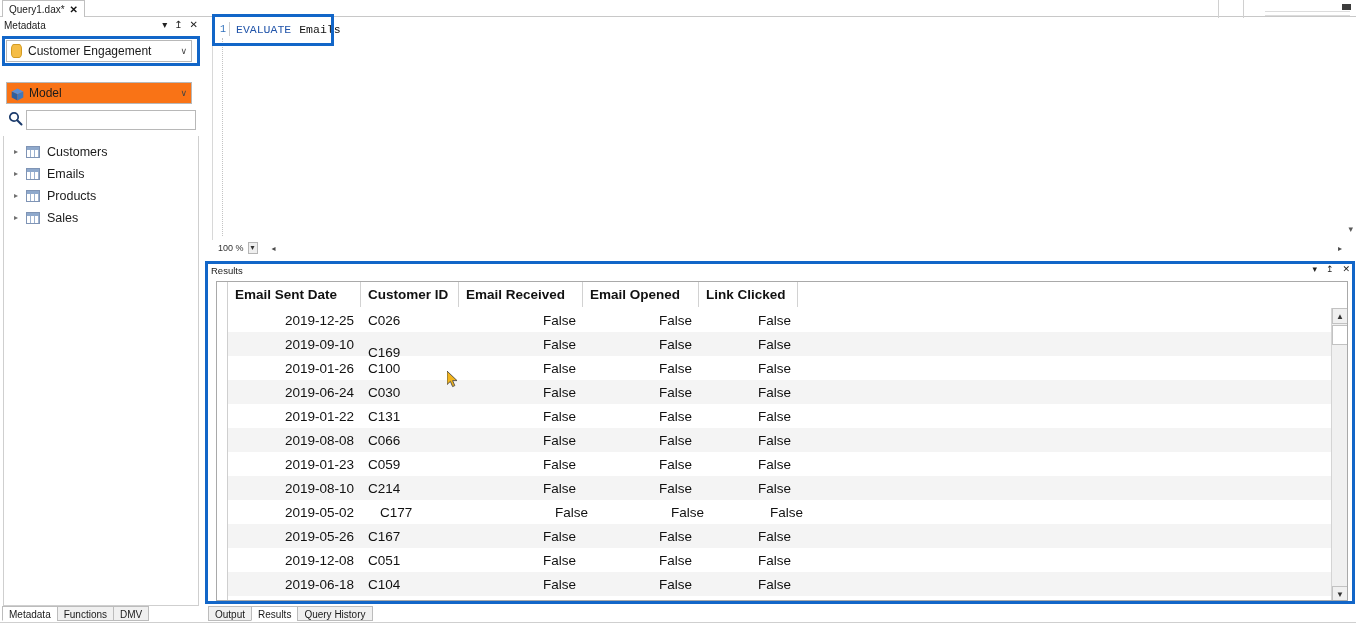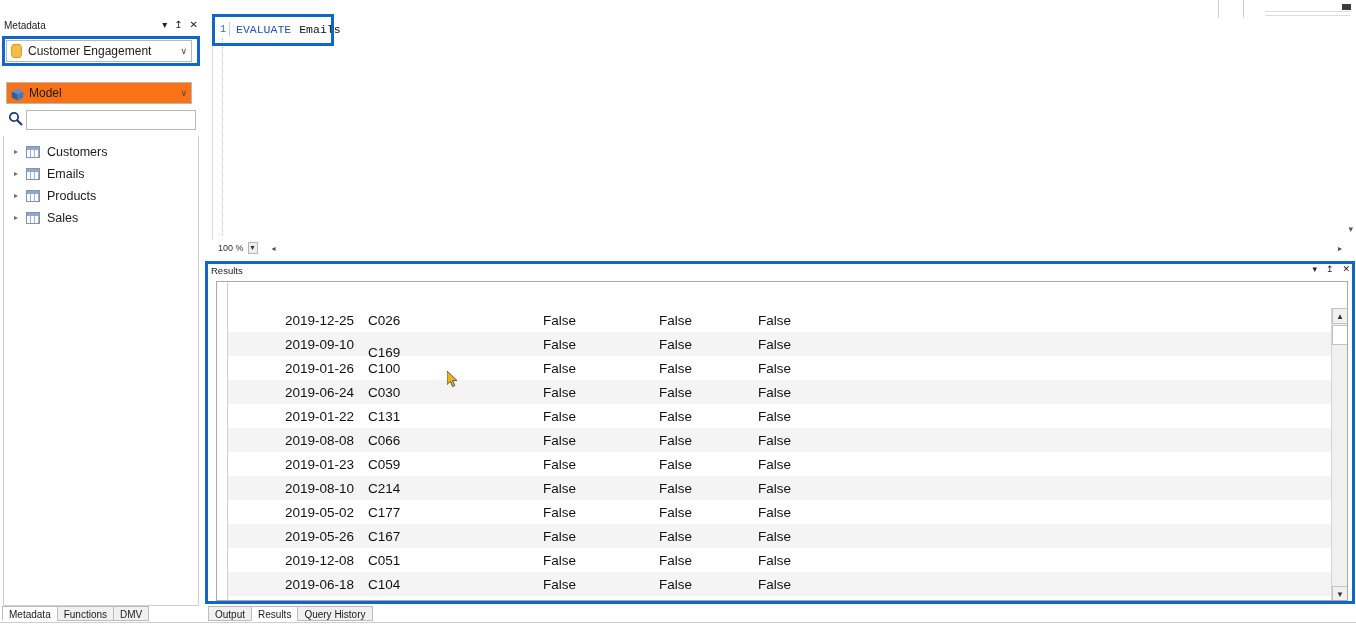--- a/index.html
+++ b/index.html
@@ -218,20 +218,25 @@
   }
 
   
   .cursor { position: absolute; width: 12px; height: 18px; pointer-events: none; }
 </style>
 </head>
 <body>
 
 <div id="app">
 
+  <div class="tabstrip">
+    <div class="doc-tab">
+      <span>Query1.dax*</span><span class="tab-close">✕</span>
+    </div>
+  </div>
 
   <div class="vline" style="left:1218px; top:0px; height:62px;"></div>
   <div class="vline" style="left:1243px; top:0px; height:62px;"></div>
   <div class="hline" style="left:1265px; top:11px; width:85px;"></div>
   <div class="hline" style="left:1265px; top:15px; width:85px;"></div>
   <div style="position:absolute; left:1342px; top:4px; width:9px; height:6px; background:#3d3d3d;"></div>
   <div style="position:absolute; left:1343px; top:28px; width:8px; height:4px; background:#9a9a9a;"></div>
 
   <div class="meta-pane">
 
@@ -337,20 +342,28 @@
       <span class="res-icons">
         <span class="gl">▾</span>
         <span class="gl">↥</span>
         <span class="gl">✕</span>
       </span>
     </div>
 
     <div class="grid">
       <div class="grid-gutter"></div>
 
+      <div class="grid-head" id="grid-head">
+          <div class="hcell" style="width: 133px;">Email Sent Date</div>
+          <div class="hcell" style="width: 98px;">Customer ID</div>
+          <div class="hcell" style="width: 124px;">Email Received</div>
+          <div class="hcell" style="width: 116px;">Email Opened</div>
+          <div class="hcell" style="width: 99px;">Link Clicked</div>
+          <div class="hcell filler"></div>
+        </div>
       <div class="grid-body" id="grid-body">
           <div class="grow even">
             <div class="gcell num" style="width: 133px;">2019-12-25</div>
             <div class="gcell" style="width: 98px;">C026</div>
             <div class="gcell num" style="width: 124px;">False</div>
             <div class="gcell num" style="width: 116px;">False</div>
             <div class="gcell num" style="width: 99px;">False</div>
             <div class="gcell filler"></div>
           </div>
           <div class="grow odd">
@@ -404,21 +417,21 @@
           <div class="grow odd">
             <div class="gcell num" style="width: 133px;">2019-08-10</div>
             <div class="gcell" style="width: 98px;">C214</div>
             <div class="gcell num" style="width: 124px;">False</div>
             <div class="gcell num" style="width: 116px;">False</div>
             <div class="gcell num" style="width: 99px;">False</div>
             <div class="gcell filler"></div>
           </div>
           <div class="grow even">
             <div class="gcell num" style="width: 133px;">2019-05-02</div>
-            <div class="gcell" style="width: 98px;">C177</div>
+            <div class="gcell" style="width: 98px; margin-left: 12px;">C177</div>
             <div class="gcell num" style="width: 124px;">False</div>
             <div class="gcell num" style="width: 116px;">False</div>
             <div class="gcell num" style="width: 99px;">False</div>
             <div class="gcell filler"></div>
           </div>
           <div class="grow odd">
             <div class="gcell num" style="width: 133px;">2019-05-26</div>
             <div class="gcell" style="width: 98px;">C167</div>
             <div class="gcell num" style="width: 124px;">False</div>
             <div class="gcell num" style="width: 116px;">False</div>

